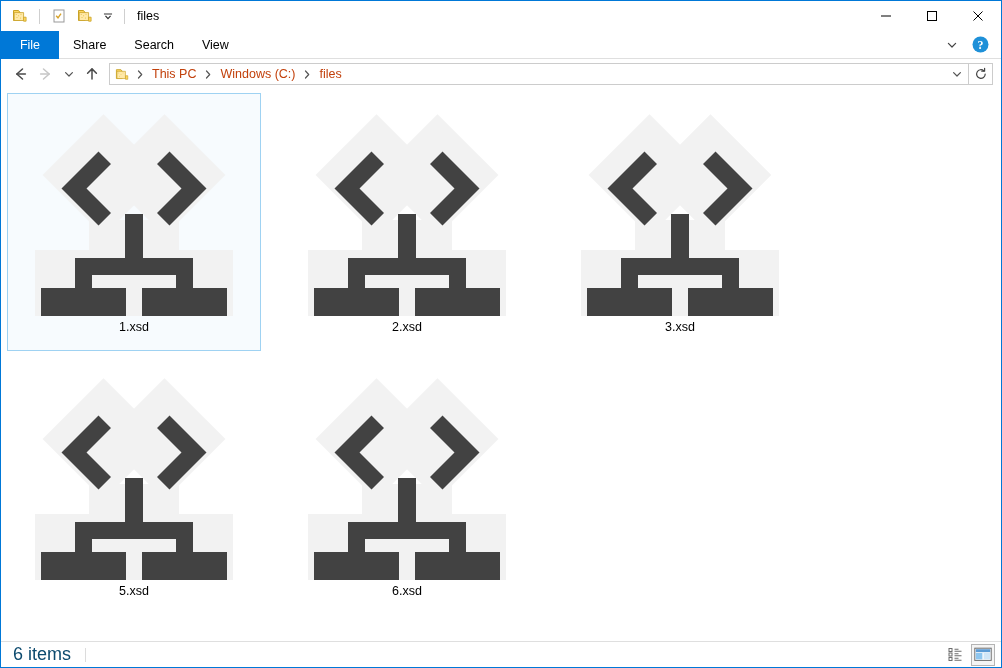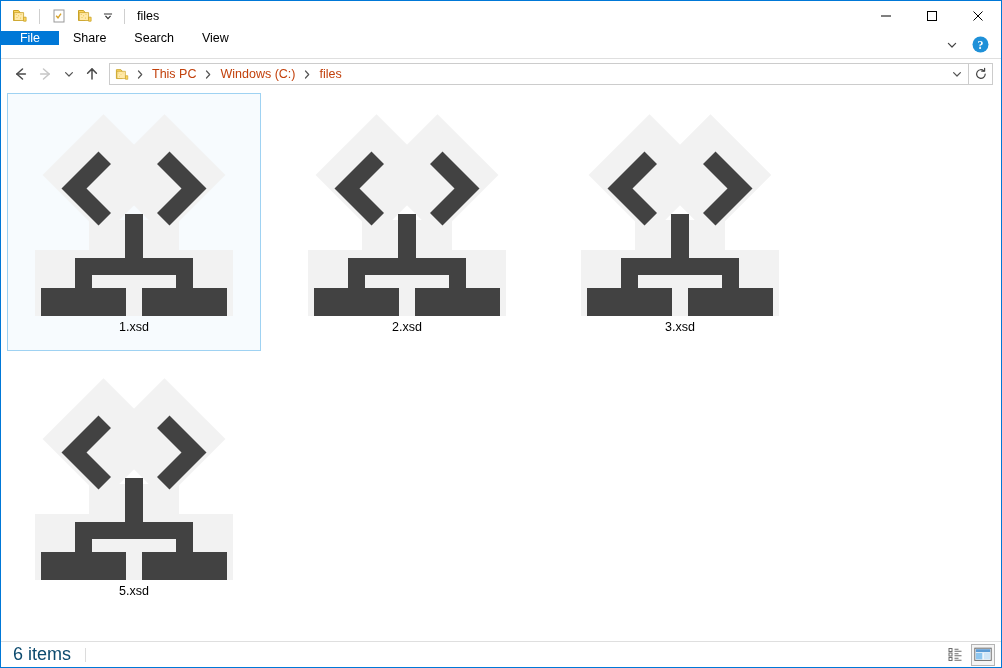--- a/index.html
+++ b/index.html
@@ -86,21 +86,21 @@
     border-bottom: 1px solid #dfdfdf;
     position: relative;
   }
   .tab {
     display: flex;
     align-items: center;
     justify-content: center;
     padding: 0 14px;
     font-size: 12.5px;
     color: #000000;
-    height: 14px;
+    height: 28px;
     white-space: nowrap;
   }
   .tab.file {
     background: #0078d7;
     color: #ffffff;
     min-width: 58px;
   }
   .ribbon-right {
     margin-left: auto;
     display: flex;
@@ -539,20 +539,43 @@
             <rect x="50" y="156" width="17" height="48"></rect>
             <rect x="151" y="156" width="17" height="48"></rect>
             <rect x="16" y="186" width="85" height="62"></rect>
             <rect x="117" y="186" width="85" height="62"></rect>
           </g>
         </svg>
       </div>
       <div class="file-label">5.xsd</div>
     </div>
 
+    <div class="file-item">
+      <div class="icon-wrap">
+        <svg width="218" height="214" viewBox="0 0 218 214">
+          <g fill="#f2f2f2">
+            <rect x="35.5" y="30" width="86" height="86" transform="rotate(45 78.5 73)"></rect>
+            <rect x="96.5" y="30" width="86" height="86" transform="rotate(45 139.5 73)"></rect>
+            <rect x="64" y="118" width="90" height="52"></rect>
+            <rect x="10" y="148" width="198" height="68"></rect>
+          </g>
+          <g fill="#424242">
+            <path d="M73.5 49.5l12.5 12.5-24.5 24.5 24.5 24.5-12.5 12.5-37-37z"></path>
+            <path d="M144.5 49.5l37 37-37 37-12.5-12.5 24.5-24.5-24.5-24.5z"></path>
+            <rect x="100" y="112" width="18" height="60"></rect>
+            <rect x="50" y="156" width="118" height="17"></rect>
+            <rect x="50" y="156" width="17" height="48"></rect>
+            <rect x="151" y="156" width="17" height="48"></rect>
+            <rect x="16" y="186" width="85" height="62"></rect>
+            <rect x="117" y="186" width="85" height="62"></rect>
+          </g>
+        </svg>
+      </div>
+      <div class="file-label">6.xsd</div>
+    </div>
 
   </div>
 
   <div class="statusbar">
     <div class="status-text">6 items</div>
     <div class="status-sep"></div>
     <div class="view-btns">
       <div class="view-btn">
         <svg width="17" height="15" viewBox="0 0 17 15">
           <rect x="1" y="1.5" width="3" height="3" fill="none" stroke="#6d6d6d" stroke-width="1"></rect>

